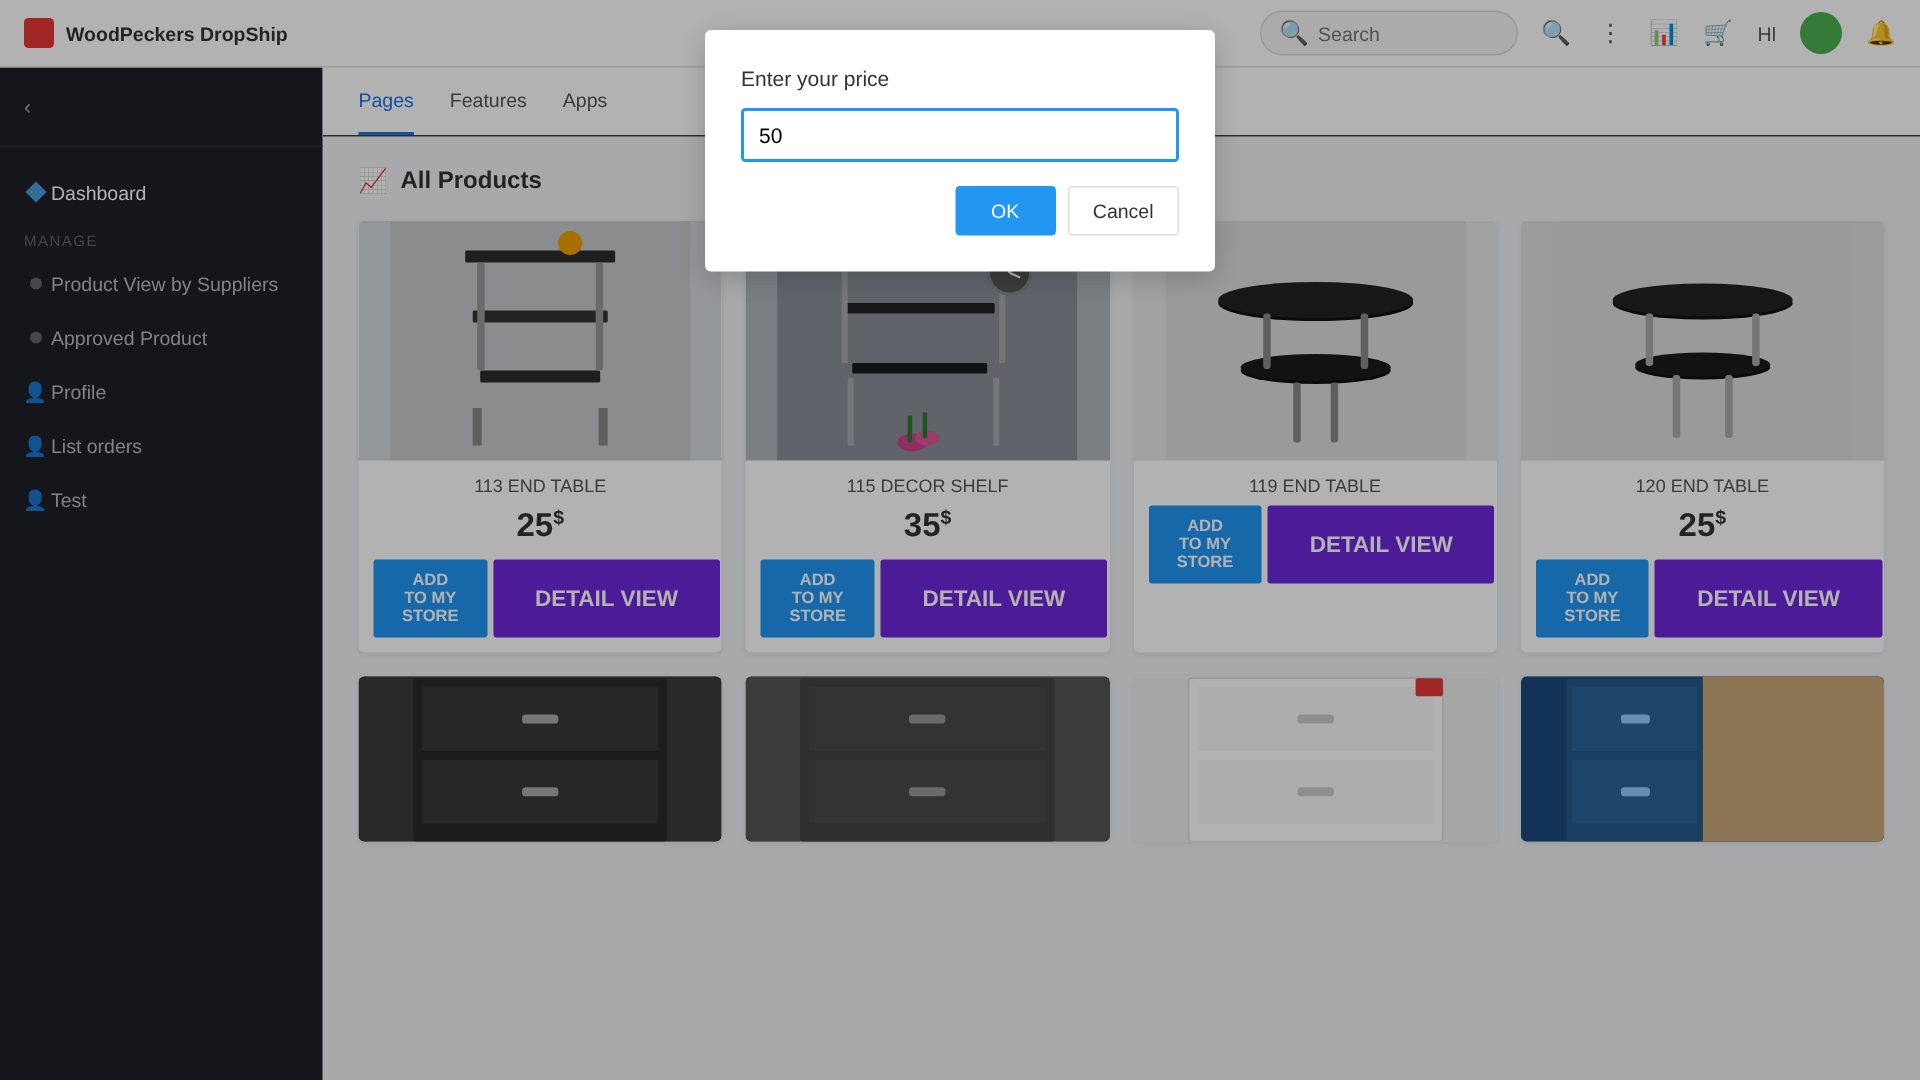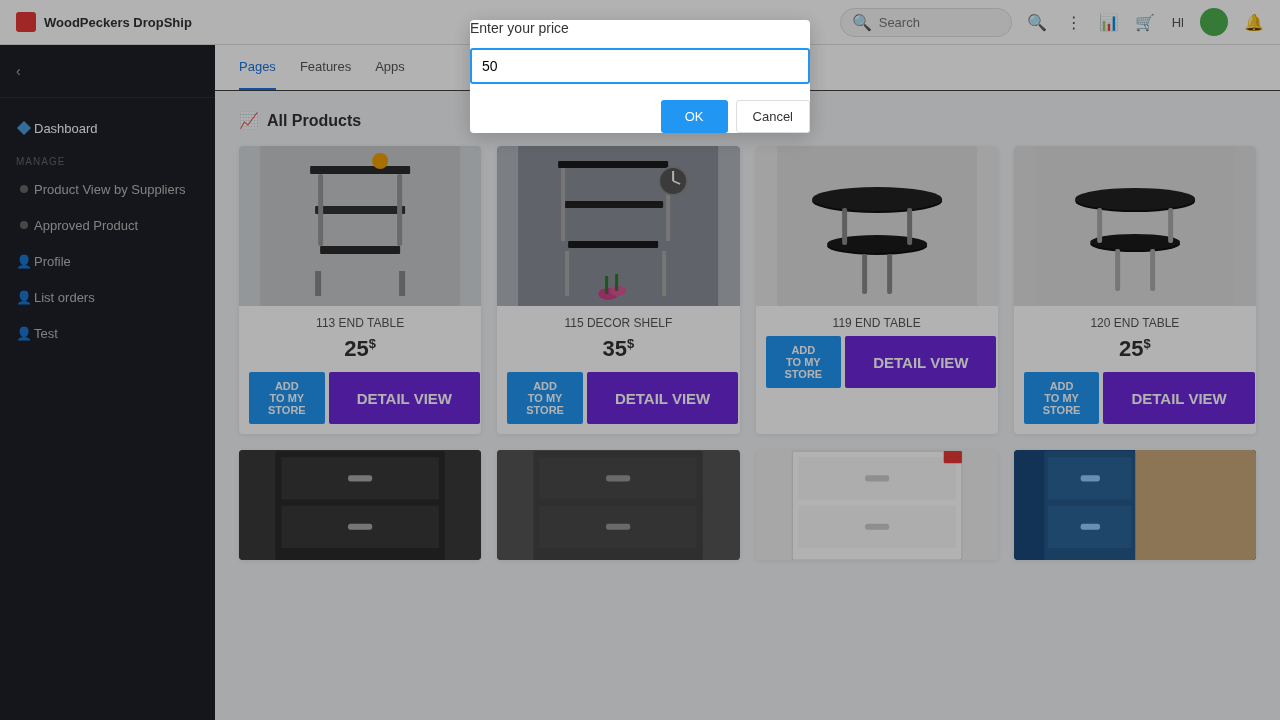--- a/index.html
+++ b/index.html
@@ -318,20 +318,21 @@
       background: rgba(0,0,0,0.3);
       display: flex;
       align-items: flex-start;
       justify-content: center;
       padding-top: 20px;
       z-index: 1000;
     }
     .modal {
       background: white;
       border-radius: 4px;
+      padding: 24px;
       width: 340px;
       box-shadow: 0 4px 20px rgba(0,0,0,0.2);
     }
     .modal-title {
       font-size: 14px;
       color: #333;
       margin-bottom: 12px;
     }
     .modal-input {
       width: 100%;

